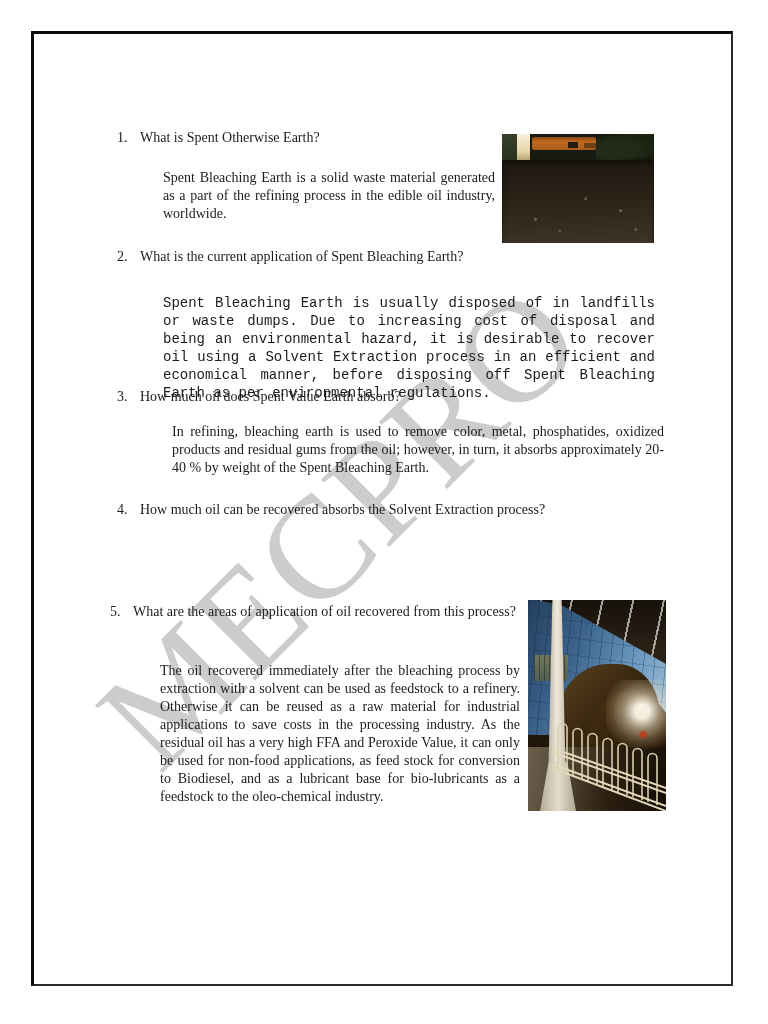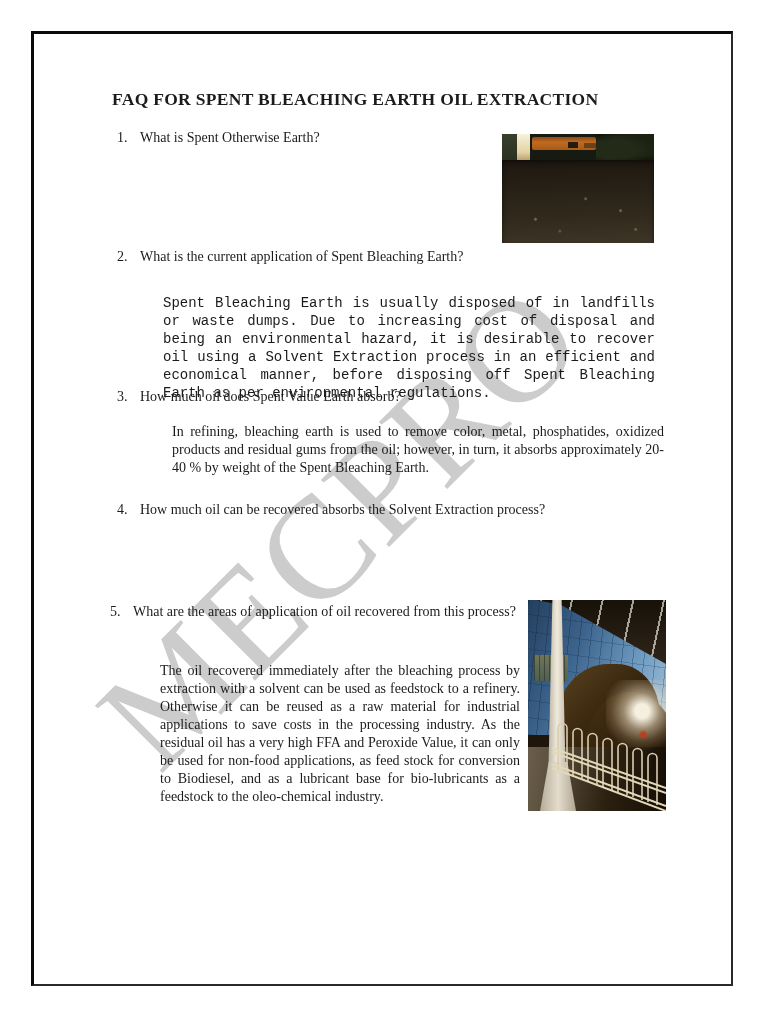--- a/index.html
+++ b/index.html
@@ -107,26 +107,26 @@
 </style>
 </head>
 <body>
 
 <div class="page">
 
   <div class="border-box"></div>
 
   <div class="watermark">MECPRO</div>
 
-  <h1 class="title">FAQ FOR SPENT BLEACHING EARTH OIL EXTRACTION</h1>
 
   <div class="q" id="q1">
     <span class="qnum">1.</span>
     <span class="qtext">What is Spent Otherwise Earth?</span>
   </div>
+  <p class="ans" id="a1">Spent Bleaching Earth is a solid waste material generated as a part of the refining process in the edible oil industry, worldwide.</p>
 
   <div class="q" id="q2">
     <span class="qnum">2.</span>
     <span class="qtext">What is the current application of Spent Bleaching Earth?</span>
   </div>
   <p class="ans" id="a2">Spent Bleaching Earth is usually disposed of in landfills or waste dumps. Due to increasing cost of disposal and being an environmental hazard, it is desirable to recover oil using a Solvent Extraction process in an efficient and economical manner, before disposing off Spent Bleaching Earth as per environmental regulations.</p>
 
   <div class="q" id="q3">
     <span class="qnum">3.</span>
     <span class="qtext">How much oil does Spent Value Earth absorb?</span>

